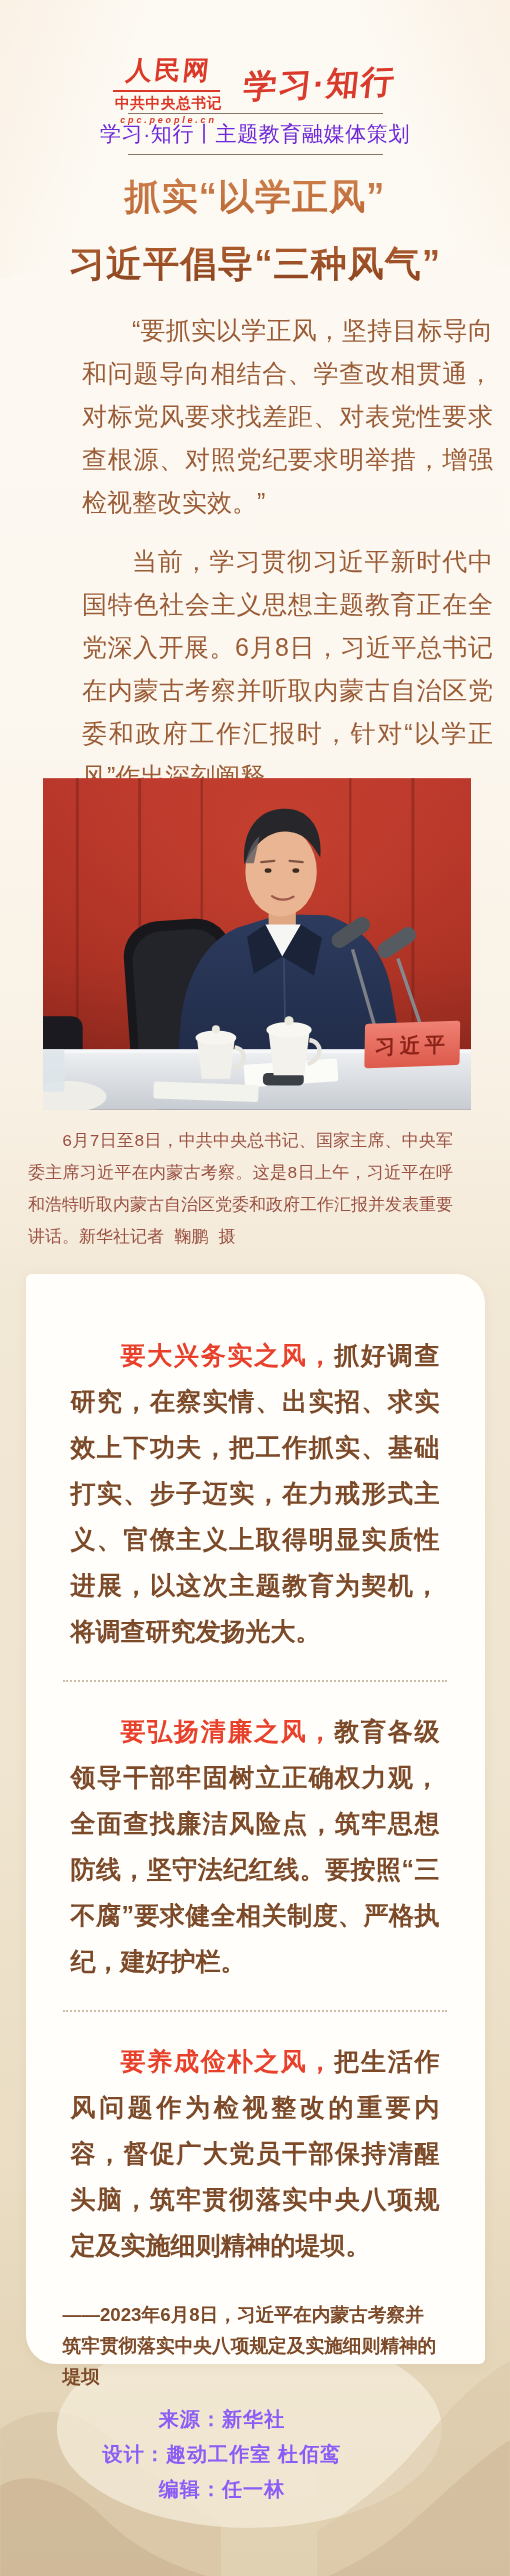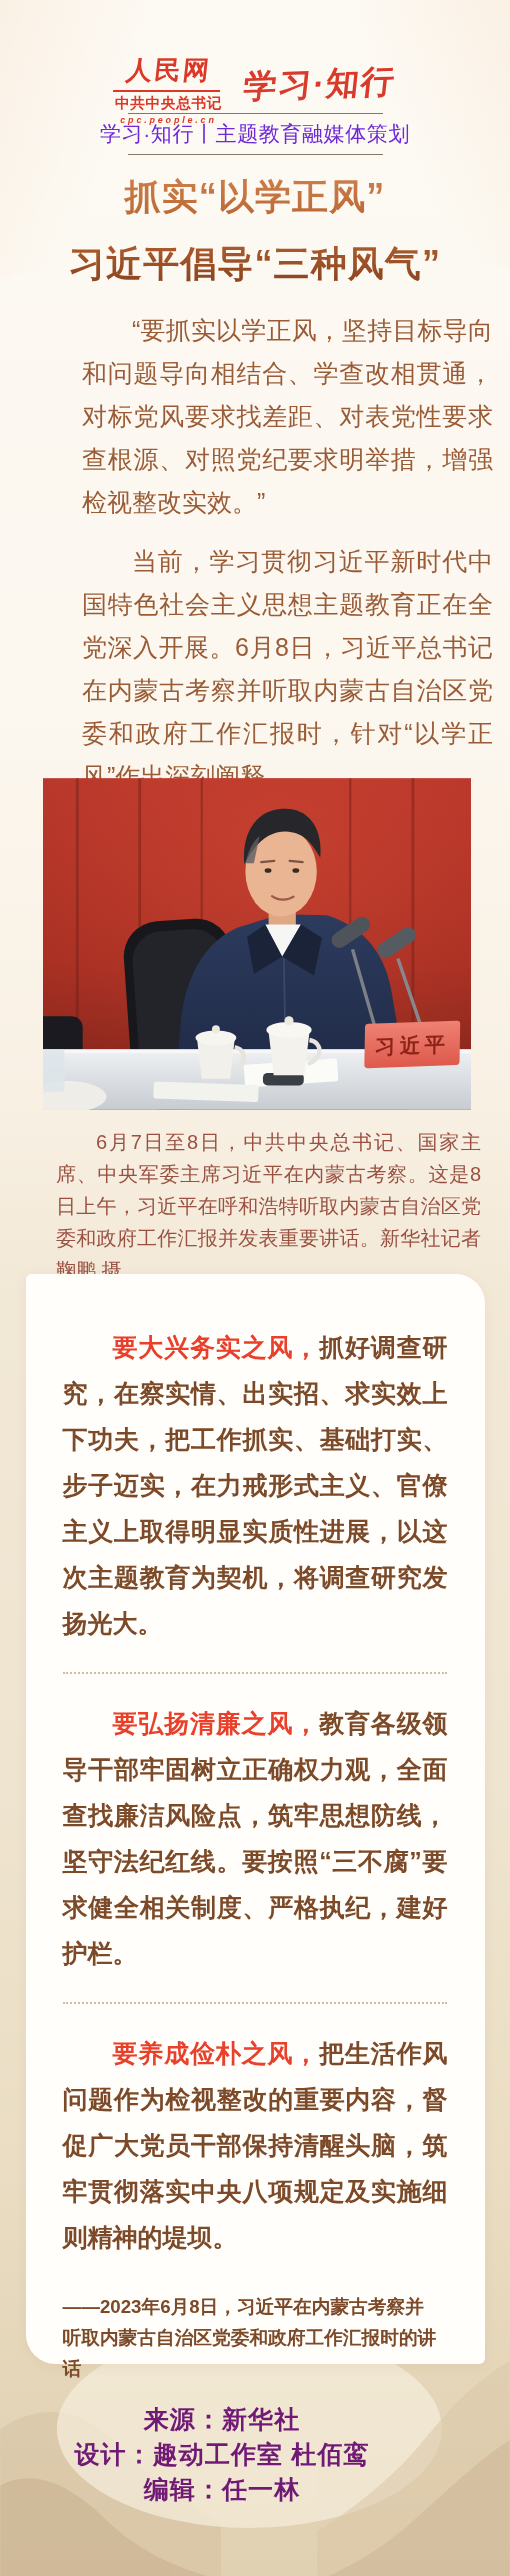--- a/index.html
+++ b/index.html
@@ -38,35 +38,35 @@
   .main-title{position:absolute;top:163px;left:0;width:510px;text-align:center;
     font-size:36px;font-weight:bold;line-height:67px;letter-spacing:1.1px;
     background:linear-gradient(180deg,#d2854f 0%,#b35f2e 55%,#7f3d1c 100%);
     -webkit-background-clip:text;background-clip:text;color:transparent;}
   
   .article{position:absolute;top:309px;left:50px;width:411px;
     font-size:25px;line-height:43px;color:#9a5c36;text-align:justify;font-weight:500;margin-left:32px;}
   .article p{margin:0 0 16px;text-indent:2em;}
   
   .photo{position:absolute;left:43px;top:778px;width:428px;height:332px;}
-  .caption{position:absolute;left:56px;top:1126px;width:425px;
-    font-size:20px;line-height:32px;color:#9a5142;text-align:justify;text-indent:2em;}
+  .caption{position:absolute;left:28px;top:1126px;width:425px;
+    font-size:17px;line-height:32px;color:#9a5142;text-align:justify;text-indent:2em;font-family:Liberation Mono, monospace;}
   
   .card{position:absolute;left:25.5px;top:1274px;width:459px;height:1090px;
     background:#fffefb;border-radius:5.7px 29.5px 5.7px 29.5px;box-sizing:border-box;
     padding:50px 37px 0;box-shadow:0 2.3px 10.2px rgba(150,120,80,.08);}
-  .card p{margin:0;font-size:25px;line-height:46px;color:#7c4a28;
+  .card p{margin:8px;font-size:25px;line-height:46px;color:#7c4a28;
     text-align:justify;text-indent:2em;font-weight:600;}
   .lead{color:#e8402a;}
   .dotted-sep{border:0;border-top:2.3px dotted #cdbca7;width:384px;margin:26px auto;}
   .attribution{margin-top:31px;font-size:18.7px;line-height:31px;
     color:#7c4a28;font-weight:600;}
   
   .footer{position:absolute;top:2402px;left:0;width:444px;text-align:center;
-    font-size:25px;line-height:35px;color:#701a75;font-weight:600;letter-spacing:1.1px;}
+    font-size:20px;line-height:35px;color:#8b5cf6;font-weight:600;letter-spacing:1.1px;}
 </style>
 </head>
 <body>
 
 <div class="poster">
 
   <div class="bg-top">
     <div class="beam beam-left"></div>
     <div class="beam beam-right"></div>
   </div>
@@ -207,21 +207,21 @@
   <div class="caption">6月7日至8日，中共中央总书记、国家主席、中央军委主席习近平在内蒙古考察。这是8日上午，习近平在呼和浩特听取内蒙古自治区党委和政府工作汇报并发表重要讲话。新华社记者 鞠鹏 摄</div>
 
   <div class="card">
     <p><span class="lead">要大兴务实之风，</span><span>抓好调查研究，在察实情、出实招、求实效上下功夫，把工作抓实、基础打实、步子迈实，在力戒形式主义、官僚主义上取得明显实质性进展，以这次主题教育为契机，将调查研究发扬光大。</span></p>
     <hr class="dotted-sep">
     <p><span class="lead">要弘扬清廉之风，</span><span>教育各级领导干部牢固树立正确权力观，全面查找廉洁风险点，筑牢思想防线，坚守法纪红线。要按照“三不腐”要求健全相关制度、严格执纪，建好护栏。</span></p>
     <hr class="dotted-sep">
     <p><span class="lead">要养成俭朴之风，</span><span>把生活作风问题作为检视整改的重要内容，督促广大党员干部保持清醒头脑，筑牢贯彻落实中央八项规定及实施细则精神的堤坝。</span></p>
     <div class="attribution">
       <div>——2023年6月8日，习近平在内蒙古考察并</div>
-      <div>听取内蒙古自治区党委和政府工作汇报时的讲话</div>
+      <div>筑牢贯彻落实中央八项规定及实施细则精神的堤坝</div>
     </div>
   </div>
 
   <div class="footer">
     <div>来源：新华社</div>
     <div>设计：趣动工作室 杜佰鸾</div>
     <div>编辑：任一林</div>
   </div>
 
 </div>

